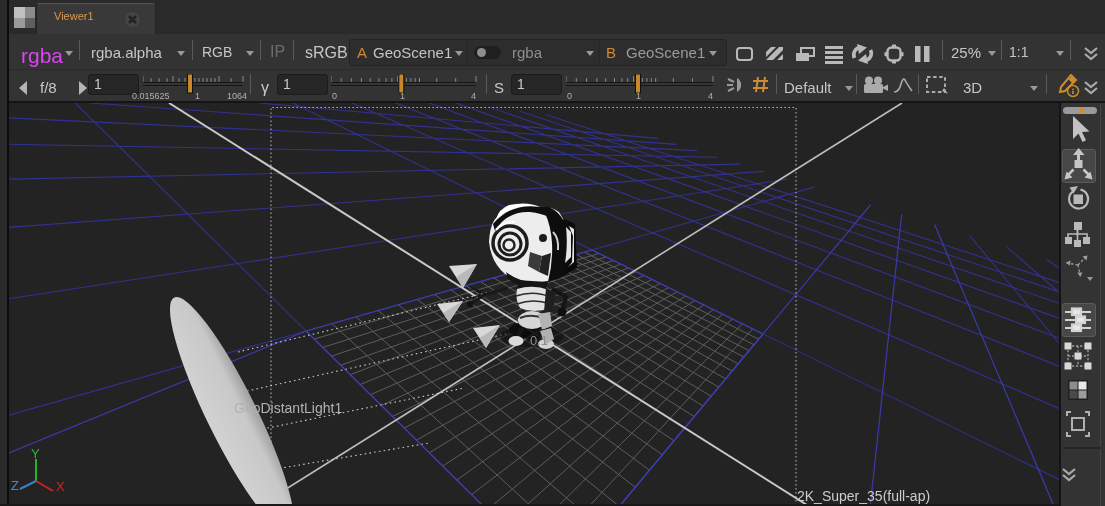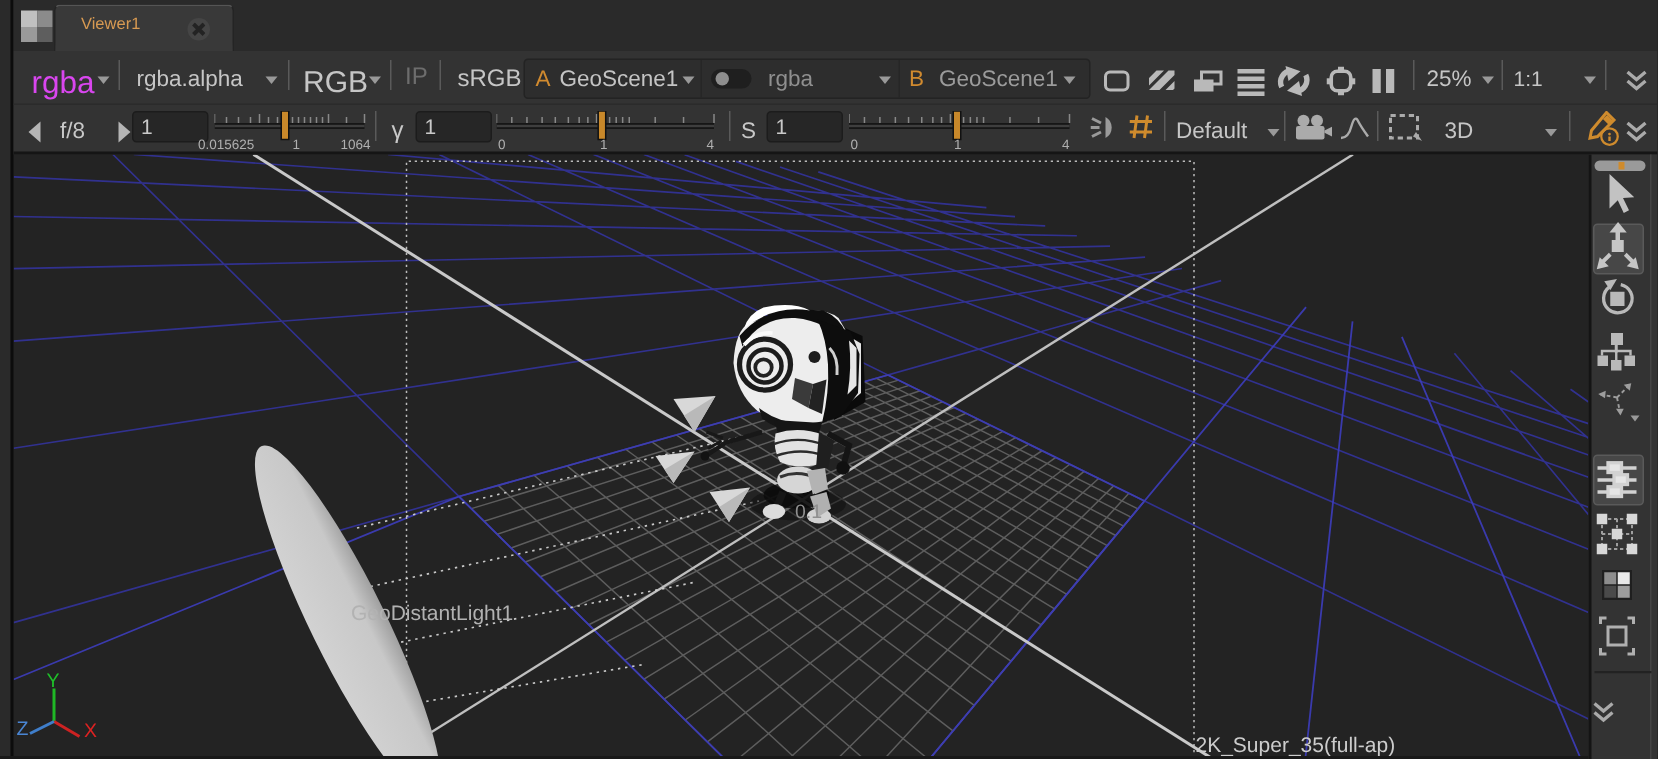--- a/index.html
+++ b/index.html
@@ -118,21 +118,21 @@
       <path d="M1 1L8 8M8 1L1 8" stroke="#232323" stroke-width="2.6"></path>
     </svg>
 <div class="abs" style="left:9px;top:34px;width:1096px;height:69px;background:#333333;border-bottom:2px solid #151515"></div>
 <div class="abs" style="left:9px;top:69px;width:1096px;height:1px;background:#2b2b2b"></div>
 <div class="abs" style="left:21px;top:44px;font-size:21px;color:#d946ef;white-space:nowrap">rgba</div>
 <div class="caret" style="left:65px;top:51px"></div>
 <div class="sep" style="left:79px;top:40px;height:20px"></div>
 <div class="abs" style="left:91px;top:44px;font-size:15px;color:#c6c6c6;white-space:nowrap">rgba.alpha</div>
 <div class="caret" style="left:177px;top:51px"></div>
 <div class="sep" style="left:192px;top:40px;height:20px"></div>
-<div class="abs" style="left:202px;top:44px;font-size:20px;color:#c6c6c6;white-space:nowrap">RGB</div>
+<div class="abs" style="left:202px;top:44px;font-size:14px;color:#c6c6c6;white-space:nowrap">RGB</div>
 <div class="caret" style="left:246px;top:51px"></div>
 <div class="sep" style="left:260px;top:40px;height:20px"></div>
 <div class="abs" style="left:270px;top:43px;font-size:16px;color:#6d6d6d;white-space:nowrap">IP</div>
 <div class="sep" style="left:293px;top:40px;height:20px"></div>
 <div class="abs" style="left:305px;top:44px;font-size:16px;color:#c6c6c6;white-space:nowrap">sRGB</div>
 <div class="abs" style="left:349px;top:39px;width:378px;height:27px;background:#2d2d2d;border:1px solid #232323;border-radius:3px"></div>
 <div class="abs" style="left:357px;top:44px;font-size:15px;color:#d08a2f;white-space:nowrap">A</div>
 <div class="abs" style="left:373px;top:44px;font-size:15px;color:#c4c4c4;white-space:nowrap">GeoScene1</div>
 <div class="caret" style="left:455px;top:51px"></div>
 <div class="abs" style="left:467px;top:40px;width:1px;height:25px;background:#262626"></div>

